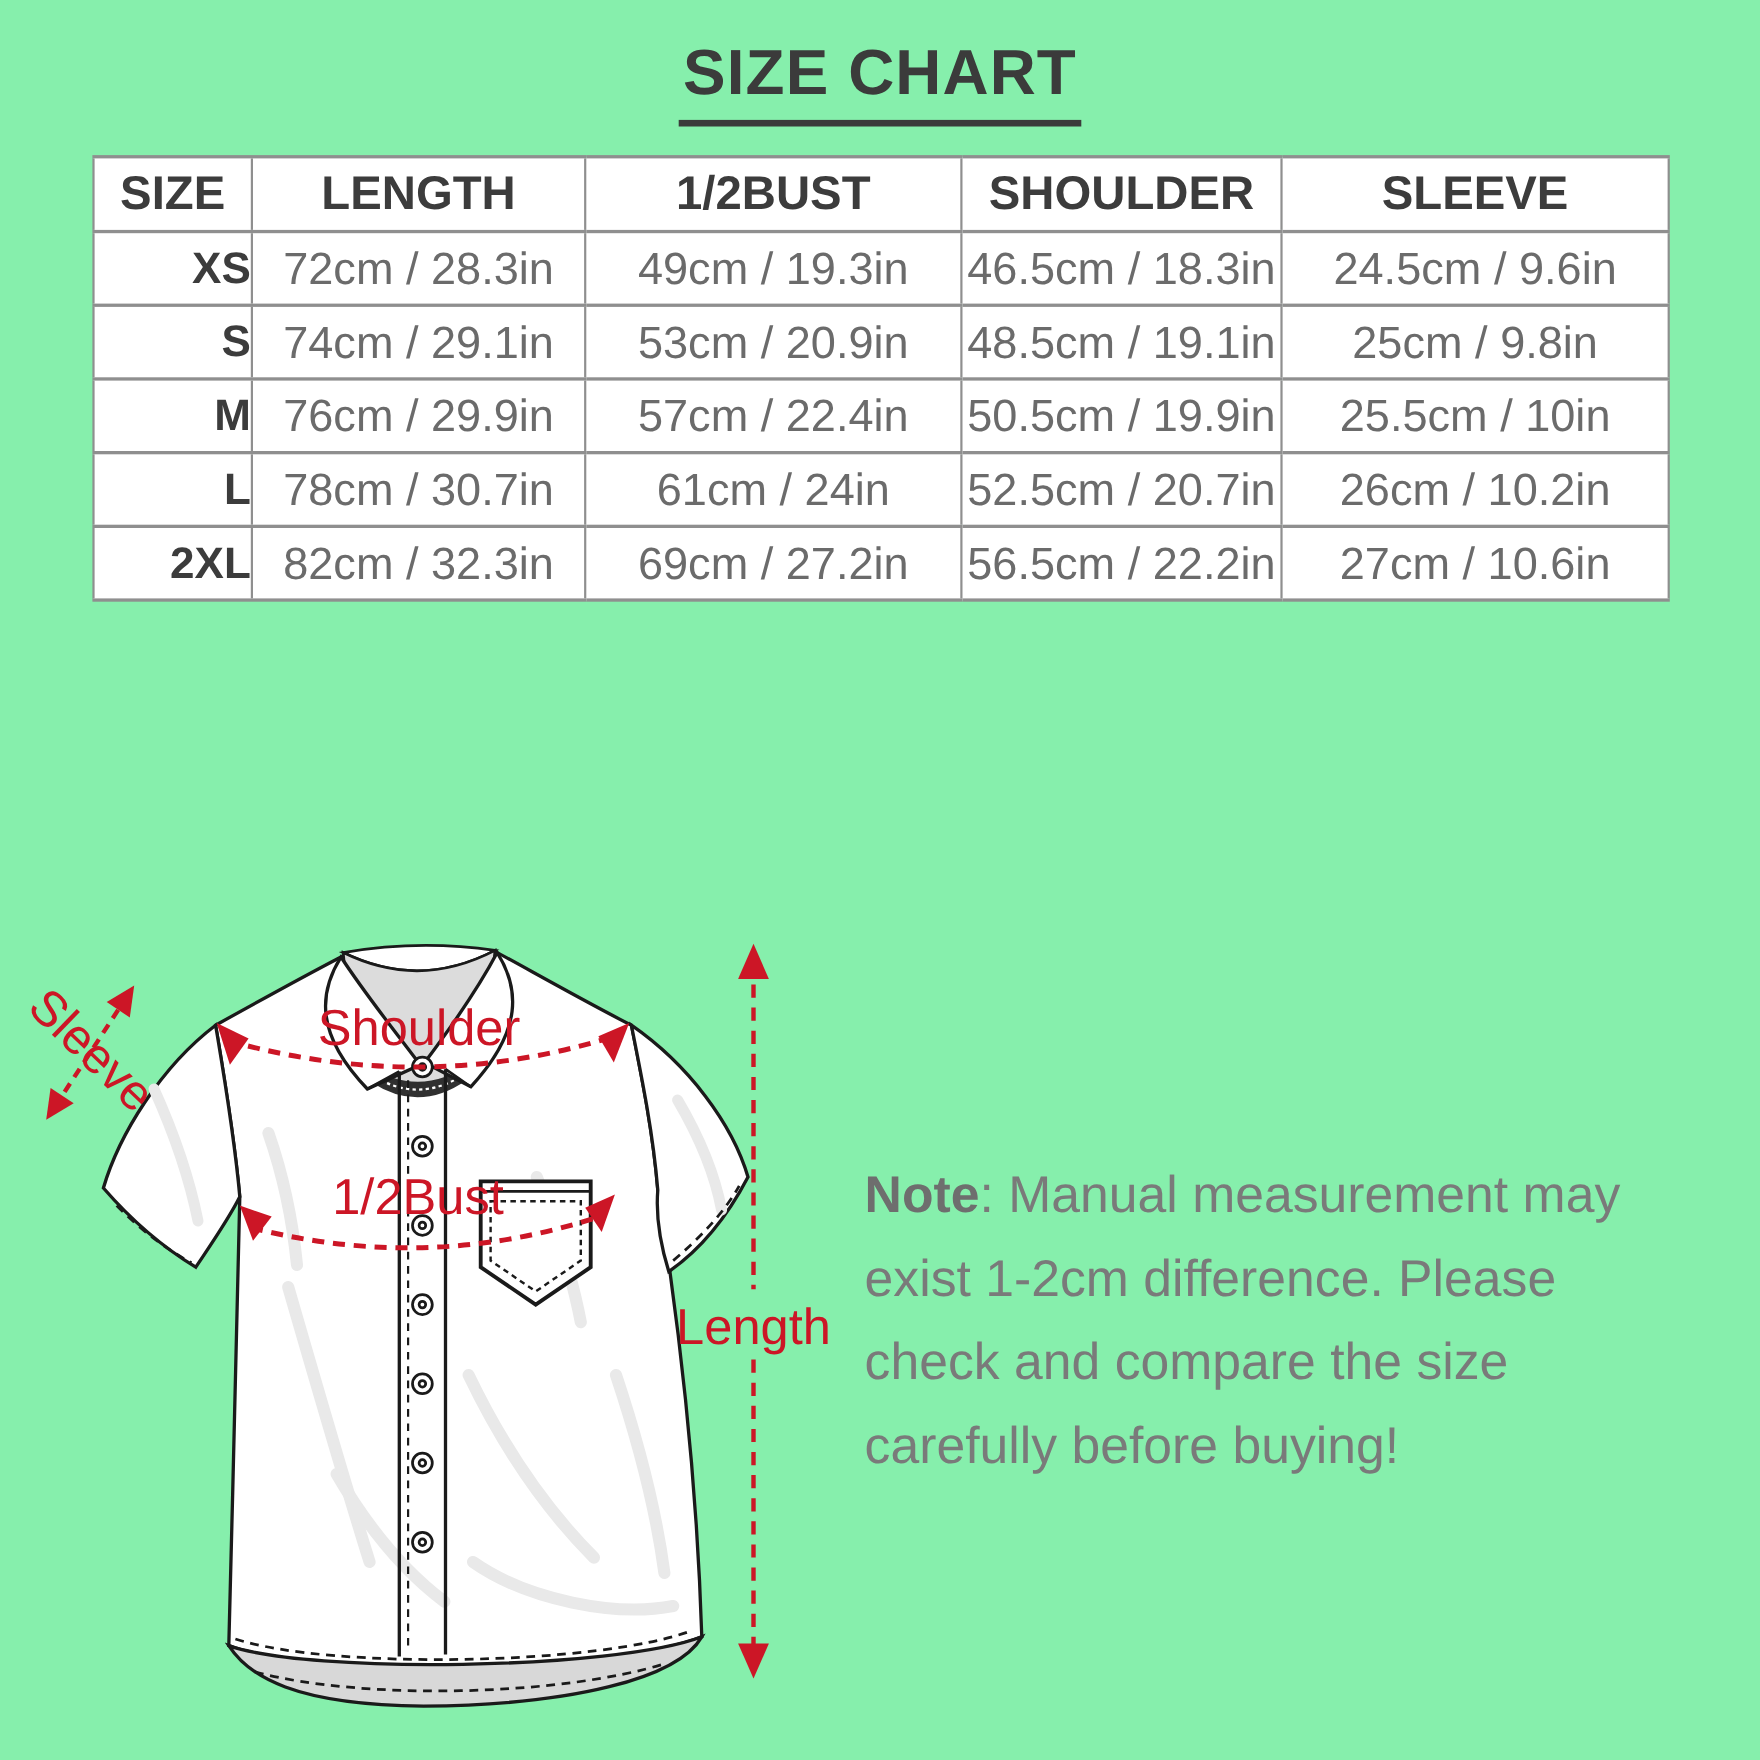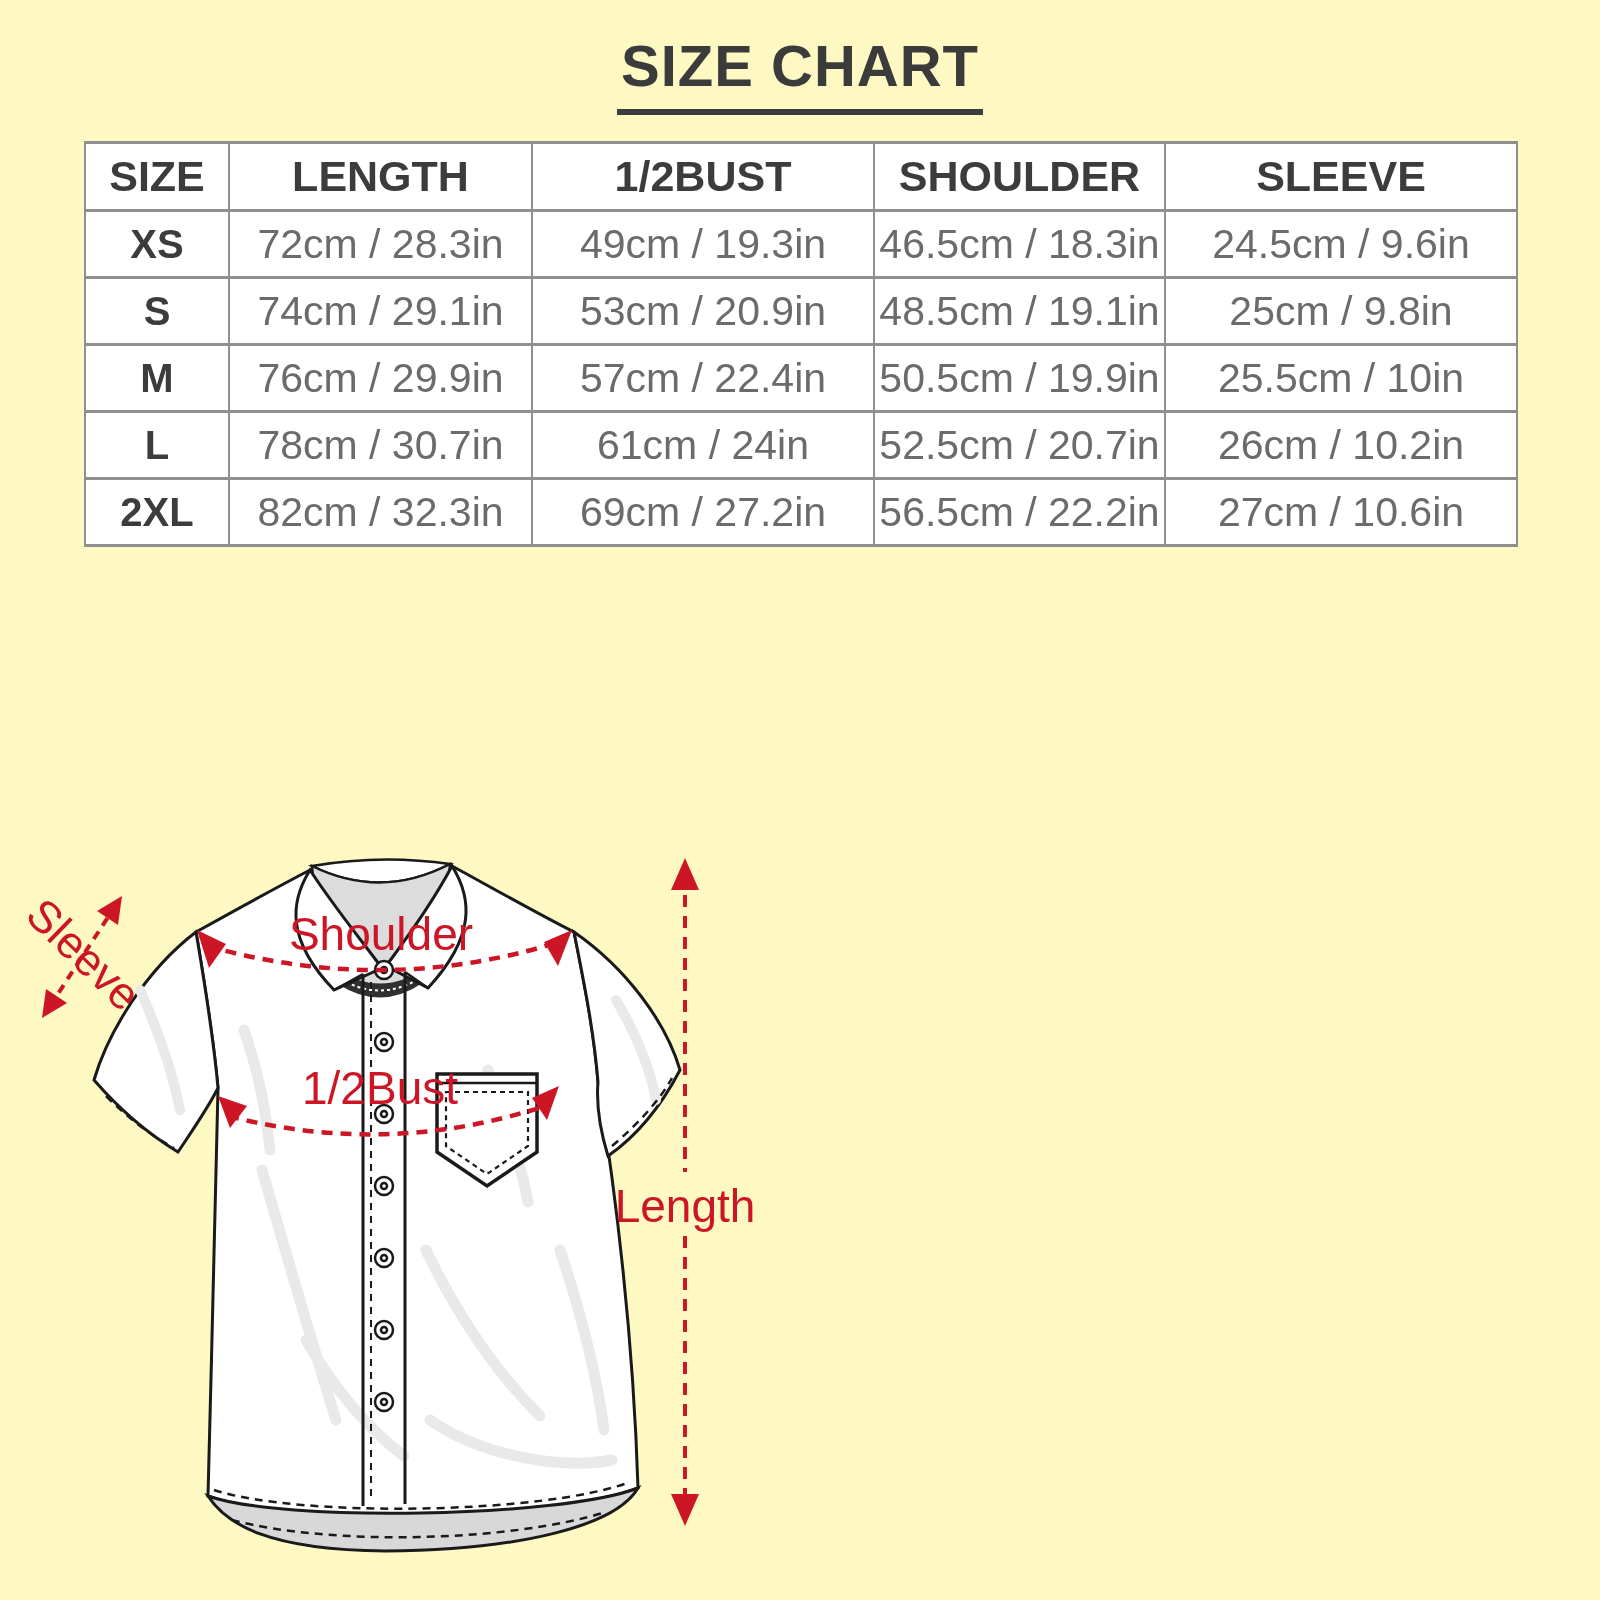--- a/index.html
+++ b/index.html
@@ -1,38 +1,38 @@
 <!DOCTYPE html>
 <html><head>
 <meta charset="utf-8">
 <style>
   * { margin:0; padding:0; box-sizing:border-box; }
   html,body { background:#ffffff; }
   .page {
-    position:relative; width:1600px; height:1600px; background:#fef9c3;
+    position:relative; width:1600px; height:1600px; background:#86efac;
     font-family:"Liberation Sans", sans-serif; overflow:hidden;
   }
   
   .title-wrap { position:absolute; top:32px; left:0; width:100%; text-align:center; }
   .page-title {
     display:inline-block; font-size:58px; font-weight:bold; color:#3b3b3b;
     letter-spacing:1px; border-bottom:6px solid #3b3b3b; padding:0 4px 10px 4px;
   }
   
   table.size-table {
     position:absolute; left:84px; top:141px; width:1432px;
     border-collapse:collapse; table-layout:fixed;
   }
   .size-table th, .size-table td {
     border:2px solid #8f8f8f; border-top-width:3px; border-bottom-width:3px;
     text-align:center; vertical-align:middle; padding:0; background:#ffffff;margin-left:16px;
   }
   .size-table th { height:68px; font-size:43px; font-weight:bold; color:#3c3c3c; }
   .size-table td { height:67px; font-size:41px; font-weight:normal; color:#6b6b6b; }
-  .size-table td.size-cell { font-size:40px; font-weight:bold; color:#3c3c3c; }
+  .size-table td.size-cell { font-size:40px; font-weight:bold; color:#3c3c3c;text-align:right; }
   
   .diagram { position:absolute; left:0; top:820px; width:800px; height:780px; }
   
   .note {
     position:absolute; left:786px; top:1048px; width:710px;
     font-size:47px; color:#7a7a7a; line-height:76px;
   }
   .note .note-bold { font-weight:bold; color:#6e6e6e; }
 </style>
 </head>
@@ -188,14 +188,20 @@
         <polygon points="685,706 671,674 699,674" fill="#cc1626" stroke="none"></polygon>
 
         <text x="84" y="150" transform="rotate(44 84 134)" text-anchor="middle" font-size="45" fill="#cc1626" stroke="none">Sleeve</text>
         <text x="381" y="130" text-anchor="middle" font-size="46" fill="#cc1626" stroke="none">Shoulder</text>
         <text x="380" y="284" text-anchor="middle" font-size="46" fill="#cc1626" stroke="none">1/2Bust</text>
         <text x="685" y="402" text-anchor="middle" font-size="46" fill="#cc1626" stroke="none">Length</text>
       </g>
     </svg>
   </div>
 
+  <div class="note">
+    <div><span class="note-bold">Note</span><span>: Manual measurement may</span></div>
+    <div>exist 1-2cm difference. Please</div>
+    <div>check and compare the size</div>
+    <div>carefully before buying!</div>
+  </div>
 
 </div>
 
 </body></html>

